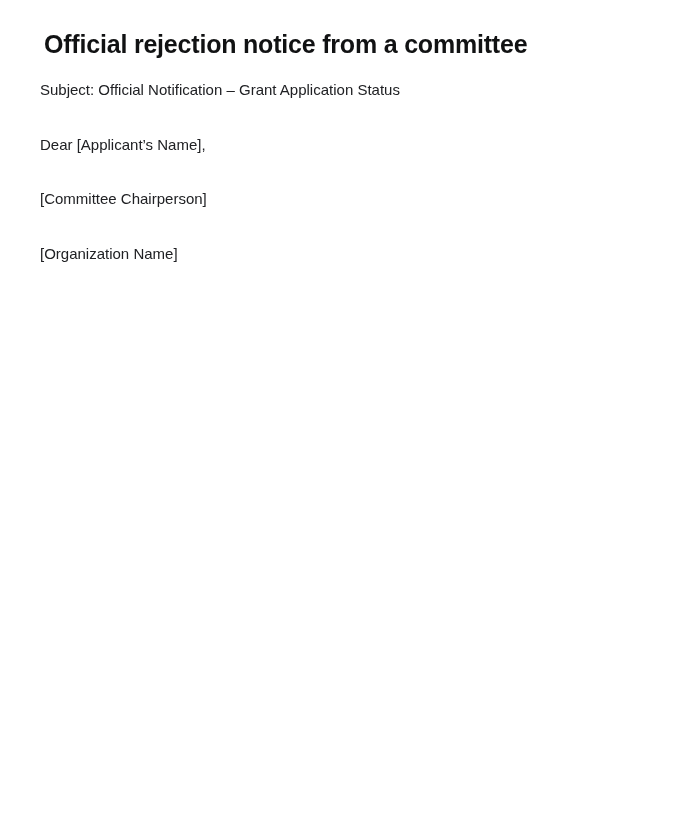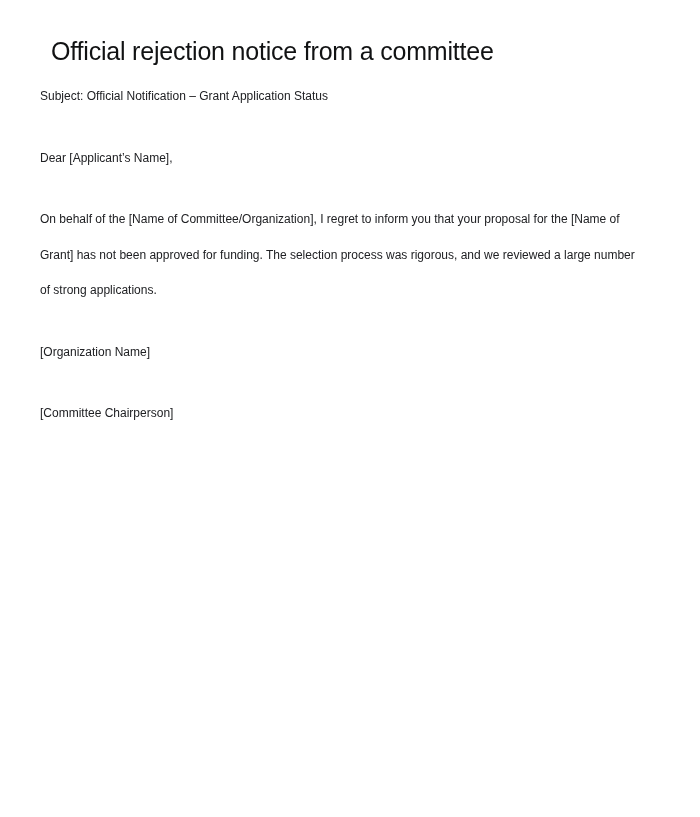--- a/index.html
+++ b/index.html
@@ -19,69 +19,68 @@
 
   .page {
     box-sizing: border-box;
     width: 700px;
     min-height: 817px;
     padding: 24px 60px 20px 40px;
     background: #ffffff;
   }
 
   .doc-title {
-    margin: 11px;
+    margin: 4px;
     padding: 0;
     font-size: 25px;
-    font-weight: 400;
+    font-weight: 700;
     line-height: 32px;
     letter-spacing: -0.2px;
     color: #111213;
   }
 
   .doc-body {
     margin: 0;
     padding: 0;
     list-style: none;
   }
 
   .para {
     margin: 0;
     padding: 0;
-    font-size: 12px;
+    font-size: 15px;
     line-height: 35.5px;
     font-weight: 400;
     color: #202124;
     max-width: 600px;
   }
 
   .para.subject {
     margin-top: 12px;
   }
 
   .para.gap {
-    margin-top: 26px;
+    margin-top: 19px;
   }
 </style>
 </head>
 <body>
 
 <div class="page">
 
   <h1 class="doc-title">Official rejection notice from a committee</h1>
 
   <div class="doc-body">
 
     <p class="para subject">Subject: Official Notification – Grant Application Status</p>
 
     <p class="para gap">Dear [Applicant’s Name],</p>
 
-    <p class="para gap">On behalf of the [Name of Committee/Organization], I regret to inform you that your proposal for the [Name of Grant] has not been approved for funding. The selection process was rigorous, and we reviewed a large number of strong applications.</p>
 
 
 
 
+    <p class="para gap">[Committee Chairperson]</p>
+
     <p class="para gap">[Organization Name]</p>
-
-    <p class="para gap">[Committee Chairperson]</p>
 
   </div>
 </div>
 
 </body></html>

